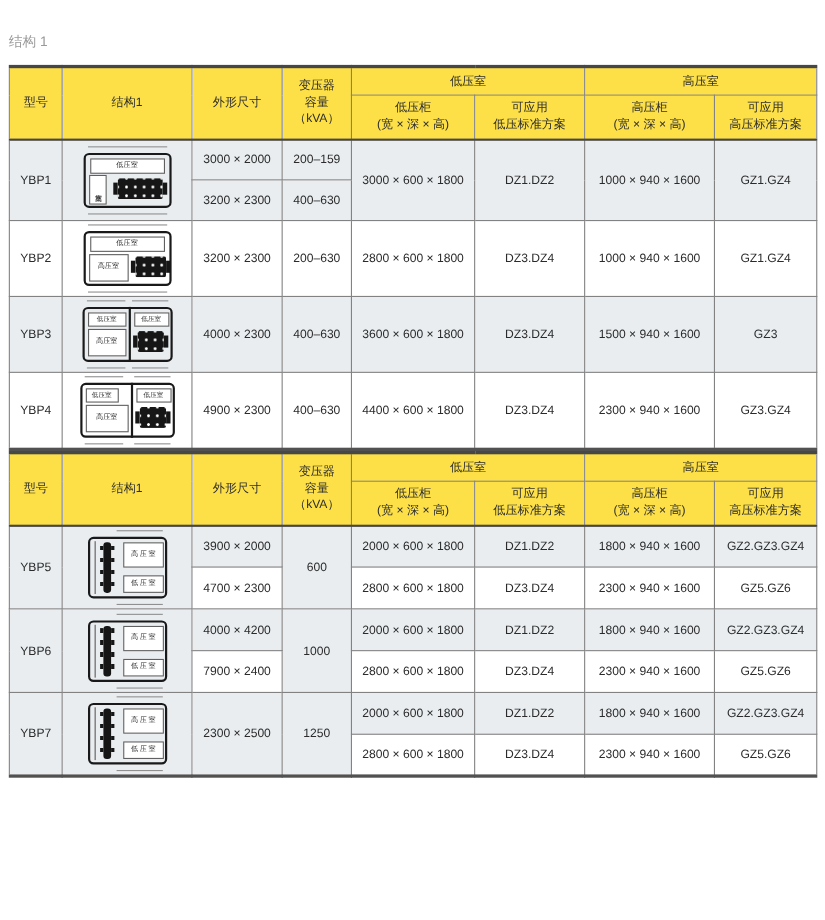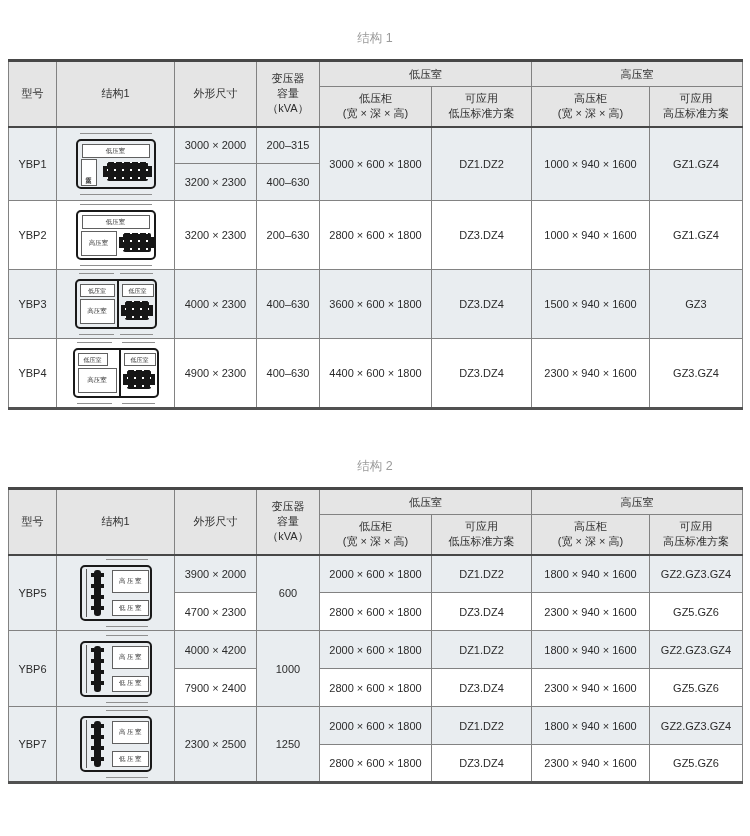--- a/index.html
+++ b/index.html
@@ -1,25 +1,25 @@
 <!DOCTYPE html>
 <html><head>
 <meta charset="utf-8">
 <style>
   html,body{margin:0;padding:0;background:#fff;}
   body{width:750px;font-family:"Liberation Sans","DejaVu Sans",sans-serif;color:#333;}
   .content{padding:8px 8px 10px 8px;}
   .page-title{font-size:15px;font-weight:bold;color:#2a5da8;margin:4px 0 0 0;}
-  .section-label{font-size:12.5px;color:#9a9a9a;margin:22px 0 12px 0;text-align:center;}
+  .section-label{font-size:12.5px;color:#9a9a9a;margin:22px 0 12px 0;}
   .section-label.second{margin-top:48px;}
 
   table.spec{width:734px;border-collapse:collapse;table-layout:fixed;
     border-top:3px solid #474747;border-bottom:3px solid #515151;}
   table.spec th,table.spec td{border:1px solid #828282;text-align:center;vertical-align:middle;padding:1px 2px;overflow:hidden;}
-  table.spec th{background:#e5e5e5;font-weight:normal;font-size:11px;line-height:1.35;color:#2e2e2e;}
+  table.spec th{background:#fde047;font-weight:normal;font-size:11px;line-height:1.35;color:#2e2e2e;}
   table.spec td{font-size:11px;background:#fff;color:#2b2b2b;}
   table.spec thead{border-bottom:2px solid #474747;}
   tr.lt > td{background:#e9edf0;}
   tr.h26{height:26px;} tr.h40{height:40px;}
   tr.r37{height:37px;} tr.r74{height:62px;} tr.r38{height:38px;}
 
   
   .diag{position:relative;margin:0 auto;color:#2a2a2a;}
   .dg1{width:104px;height:66px;}
   .dg2{width:100px;height:72px;}
@@ -97,21 +97,21 @@
           <div class="diag dg1">
             <div class="d-arrow" style="left:16px;right:16px;top:2px"></div>
             <div class="d-outer" style="left:12px;right:12px;top:8px;bottom:8px"></div>
             <div class="d-box" style="left:18px;right:18px;top:13px;height:12px">低压室</div>
             <div class="d-box vtext" style="left:17px;top:28px;width:14px;height:25px;font-size:6px">高压室</div>
             <div class="d-trafo" style="left:43px;top:31px;width:41px;height:19px"></div>
             <div class="d-arrow" style="left:16px;right:16px;bottom:2px"></div>
           </div>
         </td>
         <td>3000 × 2000</td>
-        <td>200–315</td>
+        <td>200–159</td>
         <td rowspan="2">3000 × 600 × 1800</td>
         <td rowspan="2">DZ1.DZ2</td>
         <td rowspan="2">1000 × 940 × 1600</td>
         <td rowspan="2">GZ1.GZ4</td>
       </tr>
       <tr class="lt r37">
         <td>3200 × 2300</td>
         <td>400–630</td>
       </tr>
 
@@ -178,21 +178,20 @@
         <td>4900 × 2300</td>
         <td>400–630</td>
         <td>4400 × 600 × 1800</td>
         <td>DZ3.DZ4</td>
         <td>2300 × 940 × 1600</td>
         <td>GZ3.GZ4</td>
       </tr>
     </tbody>
   </table>
 
-  <div class="section-label second">结构 2</div>
 
   <table class="spec">
     <colgroup>
       <col style="width:48px">
         <col style="width:118px">
         <col style="width:82px">
         <col style="width:63px">
       <col style="width:112px">
         <col style="width:100px">
         <col style="width:118px">

